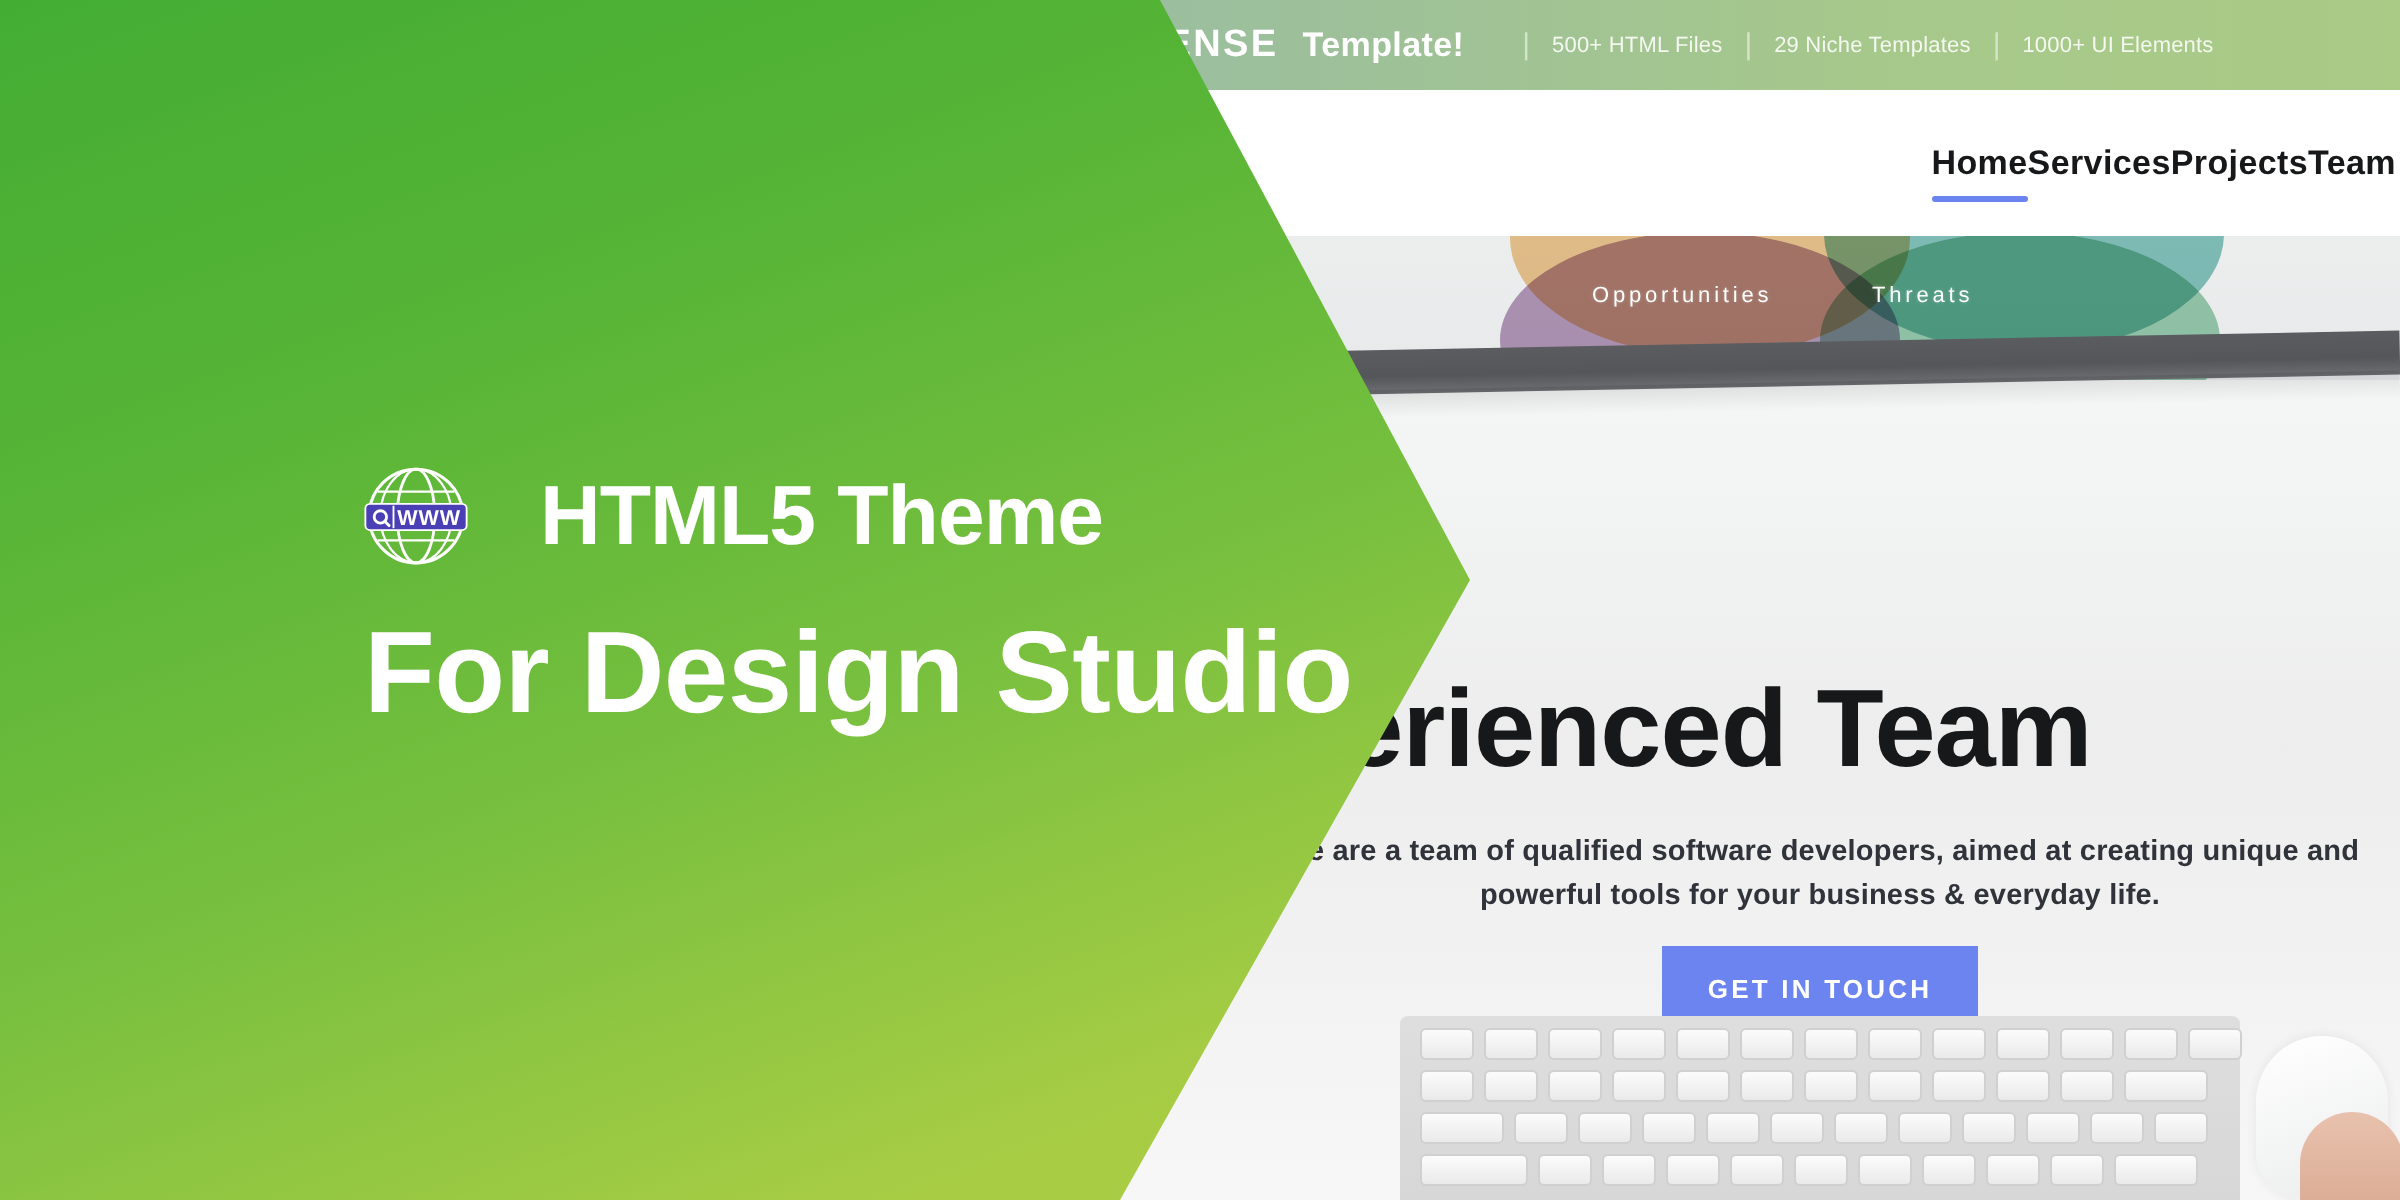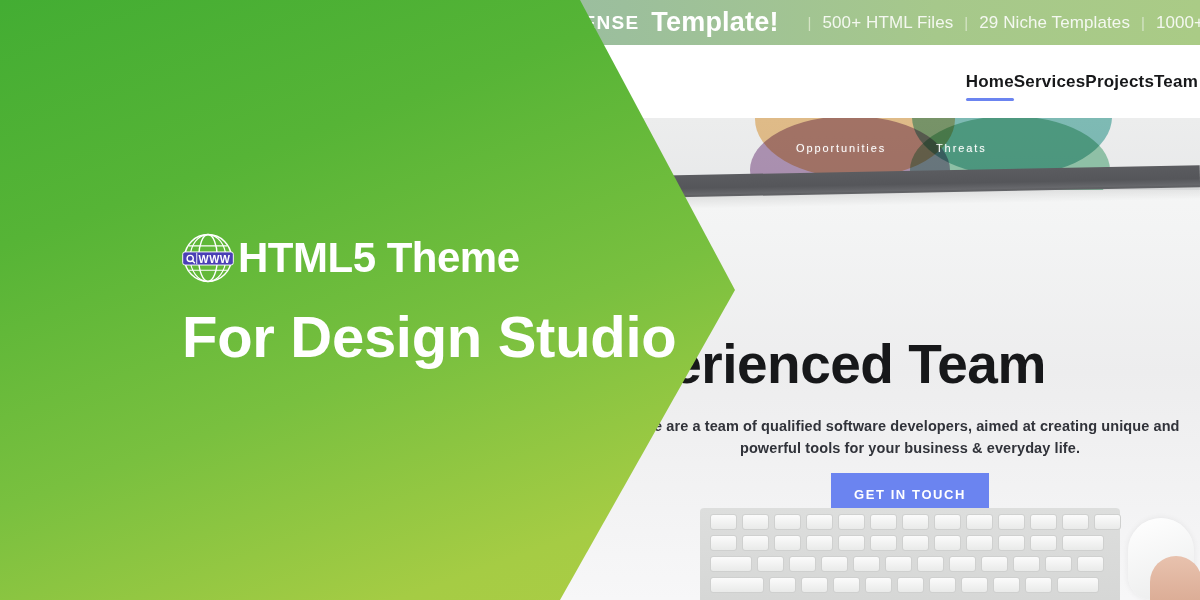--- a/index.html
+++ b/index.html
@@ -30,25 +30,25 @@
     padding-left:555px;
     white-space:nowrap;
     overflow:hidden;
   }
   .promo-strong {
     color:#ffffff; font-weight:bold;
     font-size:19px; letter-spacing:1.2px;
   }
   .promo-title {
     color:#ffffff; font-weight:bold;
-    font-size:27px; margin-left:12px; letter-spacing:0.2px;
+    font-size:17px; margin-left:12px; letter-spacing:0.2px;
   }
   .promo-list { display:flex; align-items:center; margin-left:18px; }
   .promo-item {
-    color:#f4f8f0; font-size:17px; letter-spacing:0.1px;
+    color:#f4f8f0; font-size:11px; letter-spacing:0.1px;
   }
   .promo-sep {
     color:#d5e4c6; font-size:15px; margin:0 11px;
   }
 
   
   .nav-band {
     position:absolute; left:0; top:45px; width:1200px; height:73px;
     background:#ffffff;
   }
@@ -159,21 +159,21 @@
     position:absolute; left:0; top:0; width:760px; height:600px;
     background:linear-gradient(160deg,#43ad33 0%,#56b436 28%,#79c03f 58%,#a5cc44 85%,#aecd45 100%);
     clip-path:polygon(0 0, 580px 0, 735px 290px, 560px 600px, 0 600px);
   }
 
   .overlay-content {
     position:absolute; left:0; top:0; width:760px; height:600px;
   }
   .brand-row {
     position:absolute; left:178px; top:228px;
-    display:flex; align-items:center; gap:0;
+    display:flex; align-items:center; gap:32px;
   }
   .globe-icon { width:60px; height:60px; flex:0 0 60px; }
   .hero-title {
     color:#ffffff; font-size:42px; font-weight:bold;
     letter-spacing:-0.5px; line-height:1;
   }
   .hero-sub {
     position:absolute; left:182px; top:308px;
     color:#ffffff; font-size:58px; font-weight:bold;
     letter-spacing:-0.3px; line-height:1;

